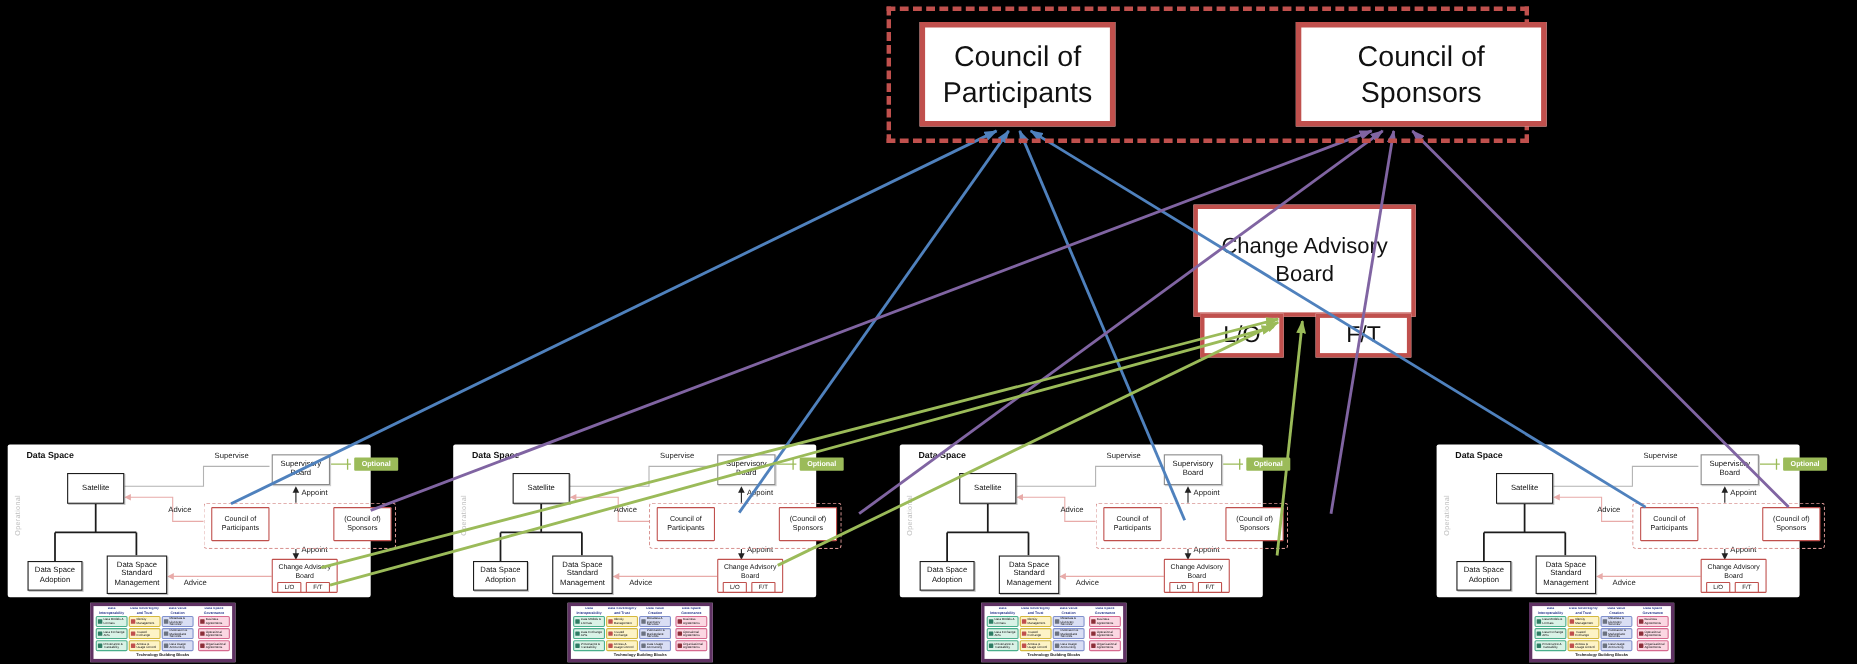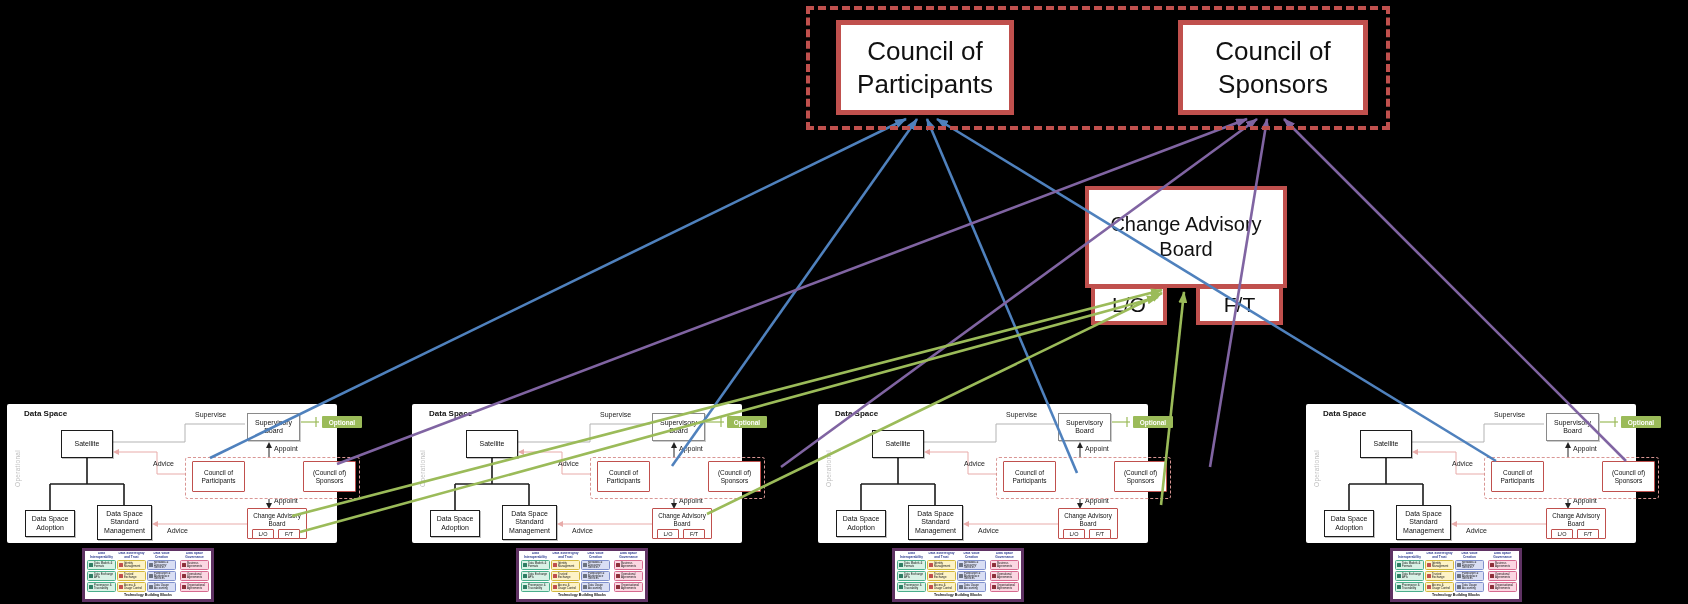--- a/index.html
+++ b/index.html
@@ -6,21 +6,21 @@
   #stage{position:relative;width:1688px;height:604px;background:var(--c-background,#000);
          font-family:"Liberation Sans",sans-serif;overflow:hidden;text-decoration:underline;}
 
   
   .top-dashed{position:absolute;left:806px;top:6px;width:576px;height:116px;
               border:4px dashed var(--c-box-border-red,#c0504d);z-index:38;background:transparent;}
   .big-box{position:absolute;z-index:40;background:#fff;border:5px solid var(--c-box-border-red,#c0504d);
            box-sizing:border-box;display:flex;align-items:center;justify-content:center;text-align:center;
            color:#111;font-size:26px;line-height:1.25;}
   #cop-box{left:836px;top:20px;width:178px;height:95px;}
-  #cos-box{left:1178px;top:20px;width:190px;height:95px;}
+  #cos-box{left:1178px;top:20px;width:228px;height:95px;}
 
   .cab-box{position:absolute;left:1085px;top:186px;width:202px;height:102px;z-index:20;background:#fff;
            border:4px solid var(--c-box-border-red,#c0504d);box-sizing:border-box;display:flex;align-items:center;
            justify-content:center;text-align:center;font-size:20px;line-height:1.25;color:#111;padding:0 14px;}
   .cab-sub{position:absolute;top:285px;height:40px;z-index:21;background:#fff;
            border:4px solid var(--c-box-border-red,#c0504d);box-sizing:border-box;display:flex;align-items:center;
            justify-content:center;font-size:21px;color:#111;}
   #cab-lo{left:1091px;width:76px;}
   #cab-ft{left:1196px;width:87px;}
 

